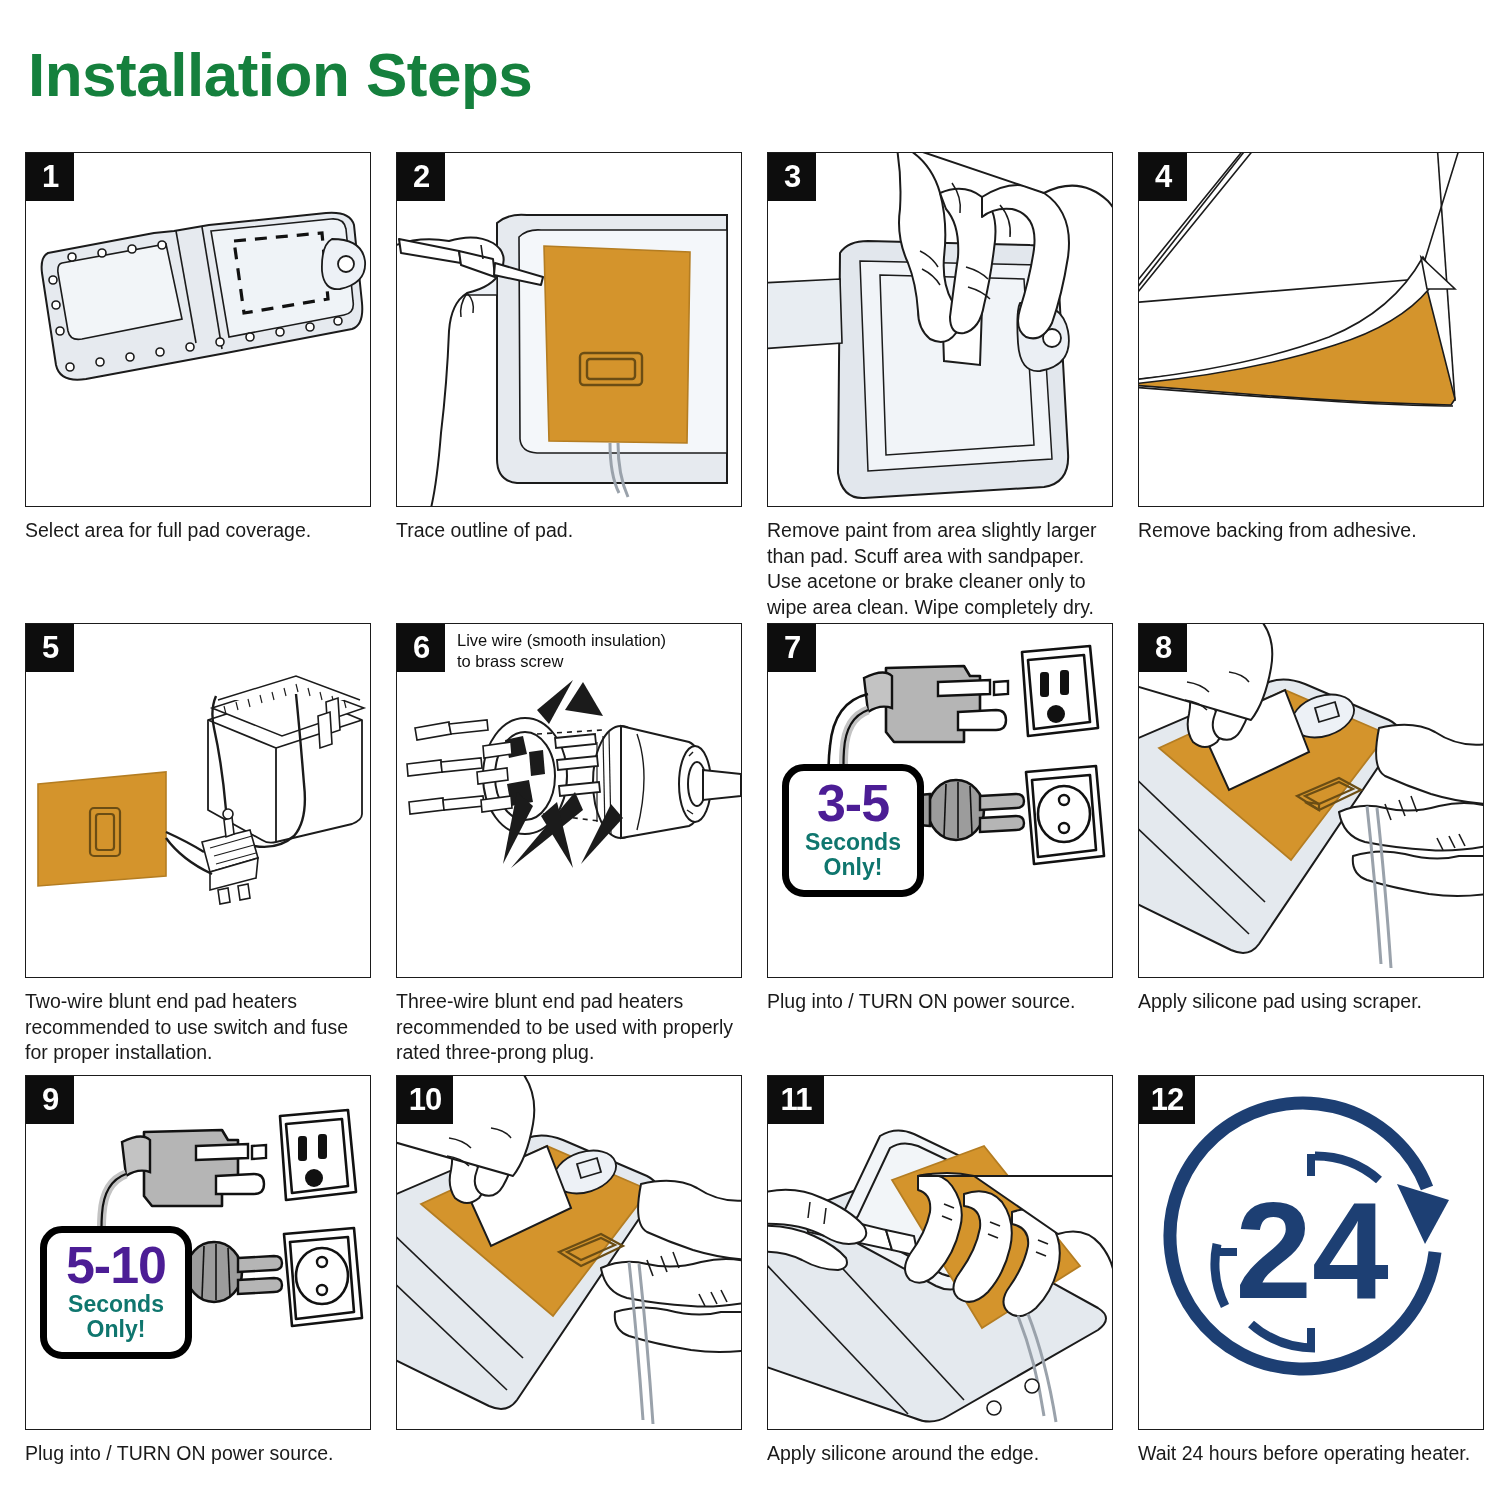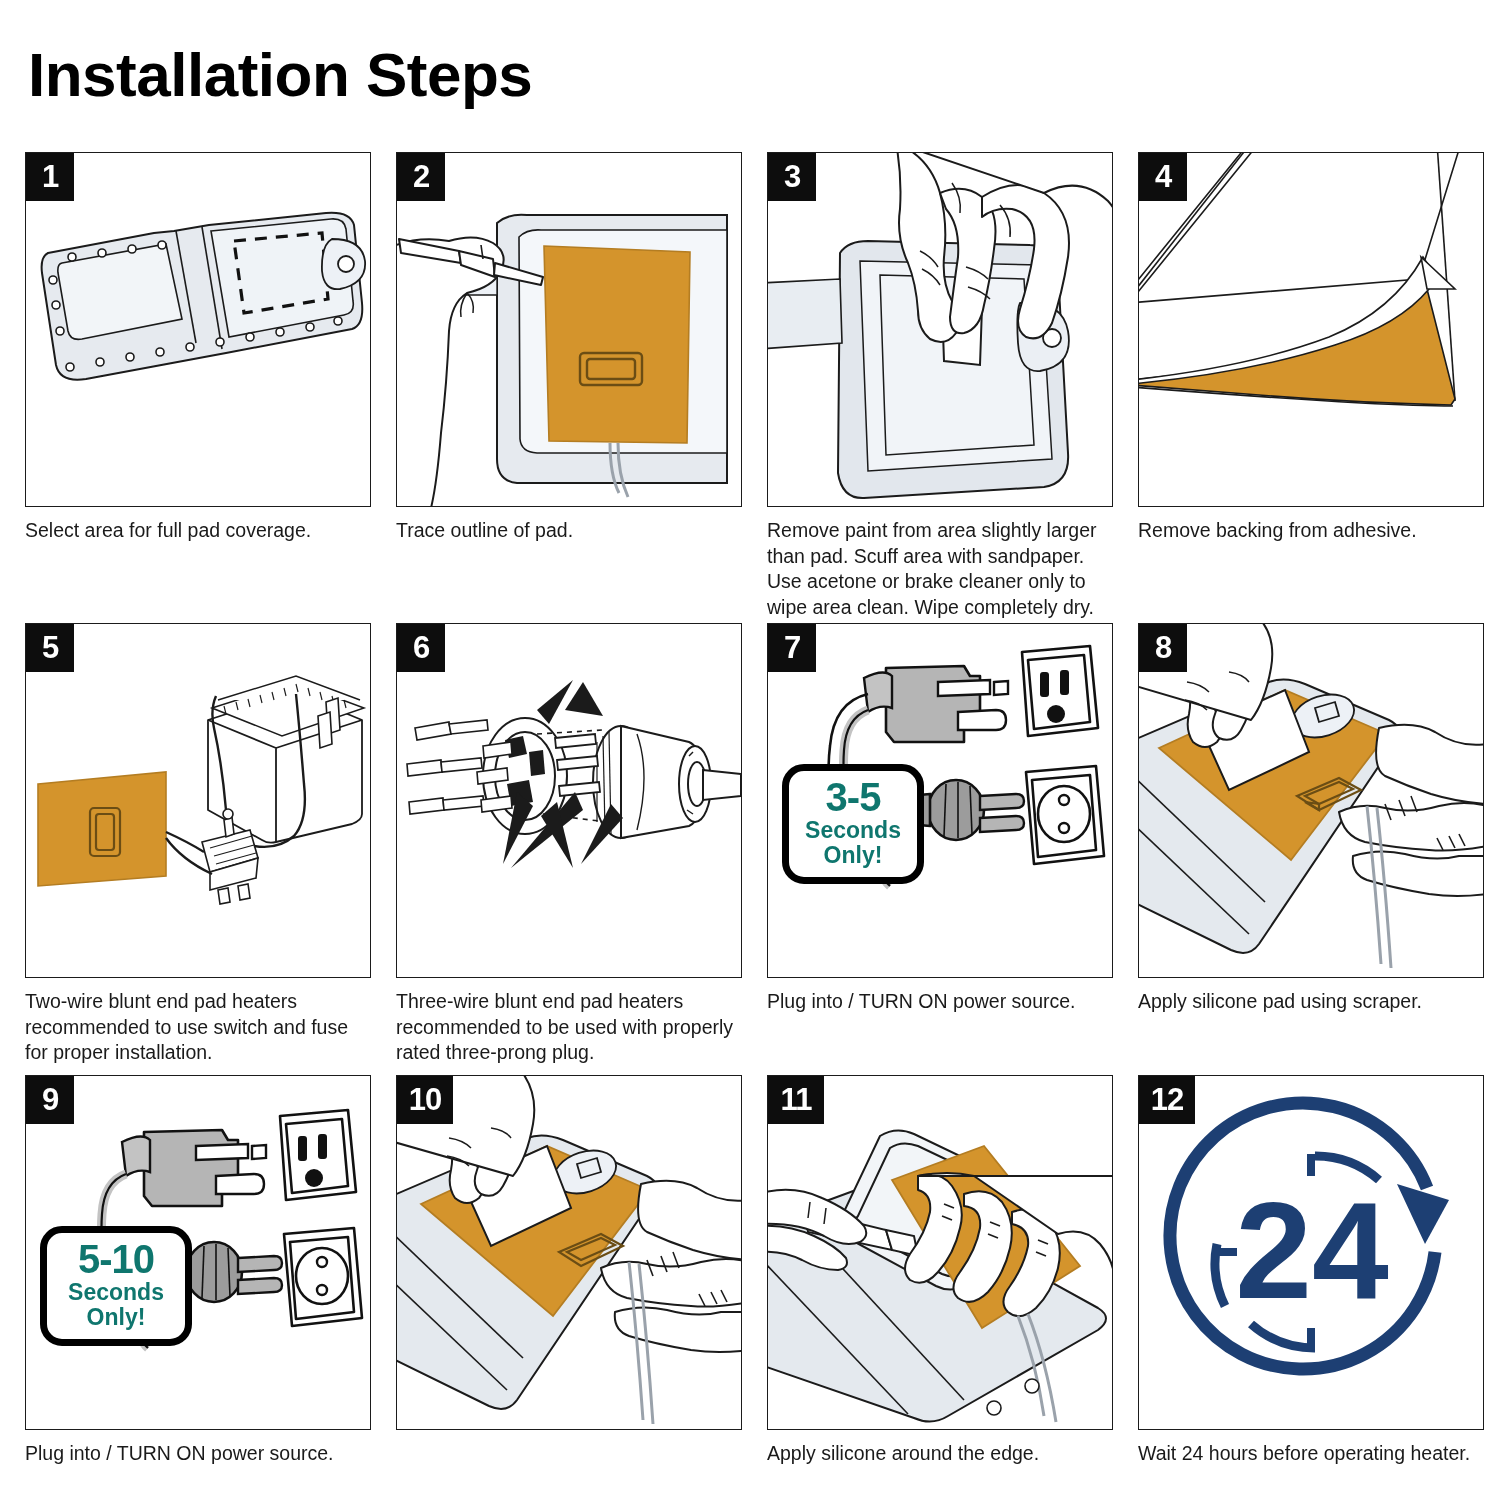--- a/index.html
+++ b/index.html
@@ -10,21 +10,21 @@
     color:#1a1a1a;
     overflow:hidden;
   }
   .page{position:relative;width:1500px;height:1500px;}
 
   .page-title{
     position:absolute;
     left:28px; top:44px;
     font-size:62px;
     font-weight:bold;
-    color:#000000;
+    color:#15803d;
     letter-spacing:-0.5px;
     line-height:1;
     white-space:nowrap;
   }
 
   .grid{
     position:absolute;
     left:25px; top:152px;
     width:1450px;
   }
@@ -75,21 +75,21 @@
   .sec-badge{
     position:absolute;
     border:7px solid #000;
     border-radius:22px;
     background:#fff;
     text-align:center;
     z-index:12;
     padding:6px 10px 10px;
   }
   .sec-badge .big{
-    font-size:40px;font-weight:bold;line-height:1.02;letter-spacing:-1px;color:#0f766e;
+    font-size:52px;font-weight:bold;line-height:1.02;letter-spacing:-1px;color:#4c1d95;
   }
   .sec-badge .small{
     font-size:23px;font-weight:bold;line-height:1.08;color:#0f766e;
   }
 
   
   .wirelabel{
     position:absolute;
     font-size:16.5px;
     line-height:1.28;
@@ -410,20 +410,24 @@
               <g fill="#1b1b1b">
                 <path d="M186 58 L206 92 L168 86 Z"></path>
                 <path d="M176 56 L152 100 L140 86 Z"></path>
                 <path d="M106 240 L120 168 L136 182 Z"></path>
                 <path d="M114 244 L178 168 L186 186 Z"></path>
                 <path d="M176 244 L160 178 L144 192 Z"></path>
                 <path d="M184 240 L214 180 L226 194 Z"></path>
               </g>
             </svg>
           </div>
+          <div class="wirelabel" style="left:60px; top:6px; width:284px;">
+            <div>Live wire (smooth insulation)</div>
+            <div>to brass screw</div>
+          </div>
         </div>
         <div class="caption">Three-wire blunt end pad heaters recommended to be used with properly rated three-prong plug.</div>
       </div>
 
       <div class="cell">
         <div class="panel">
           <div class="badge">7</div>
           <div class="art">
             <svg viewBox="0 0 346 355">
 

